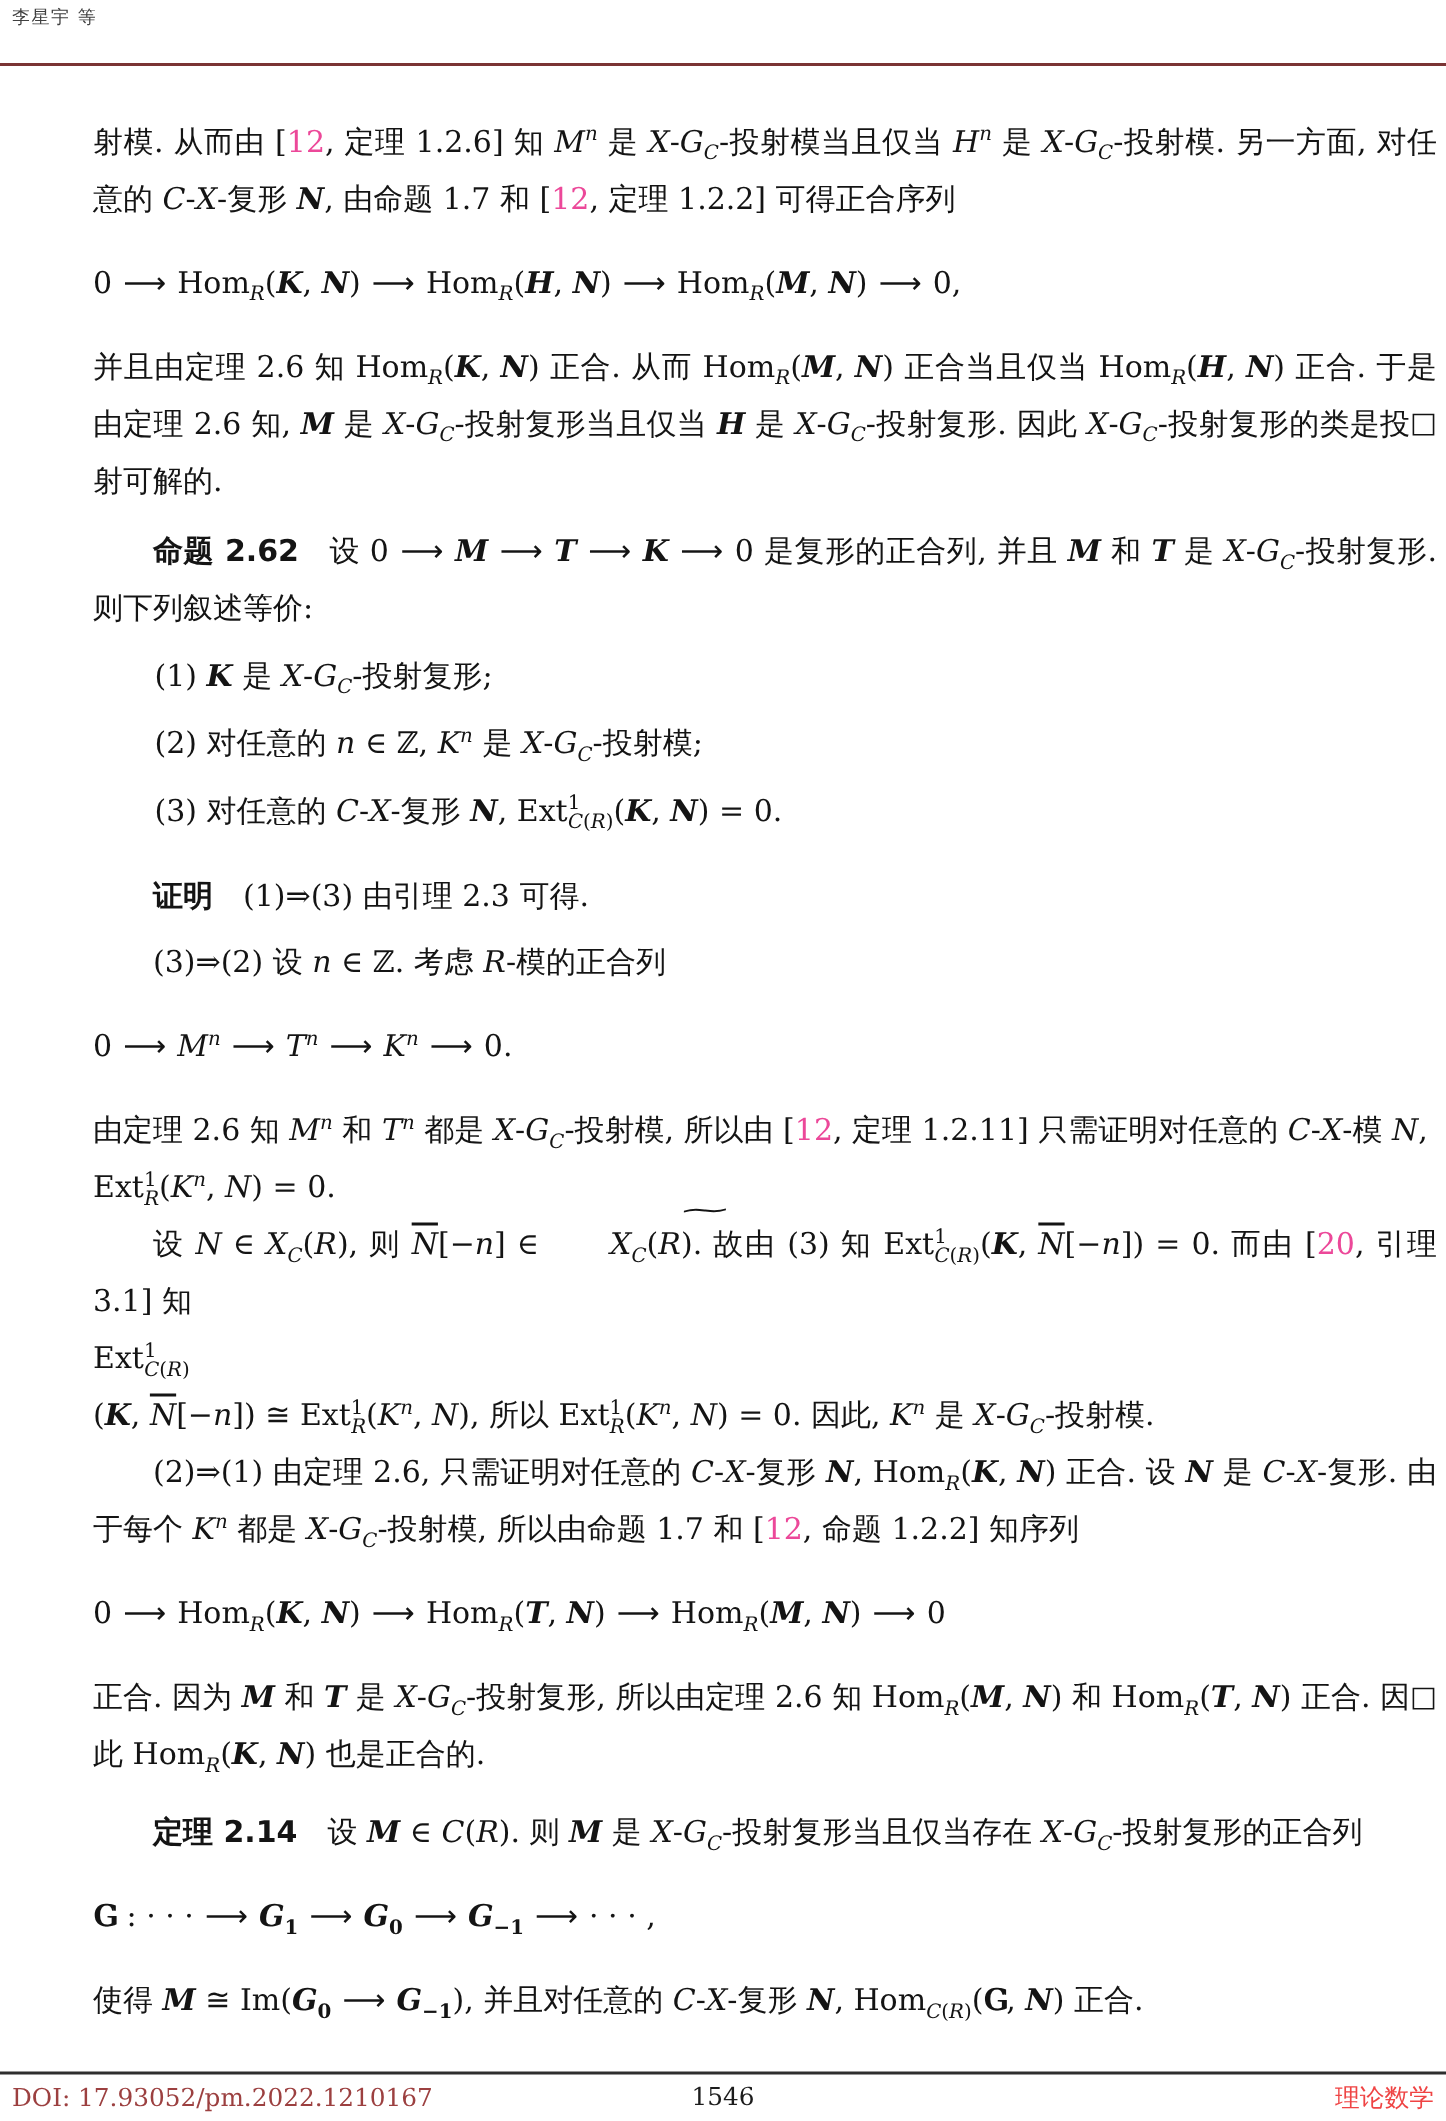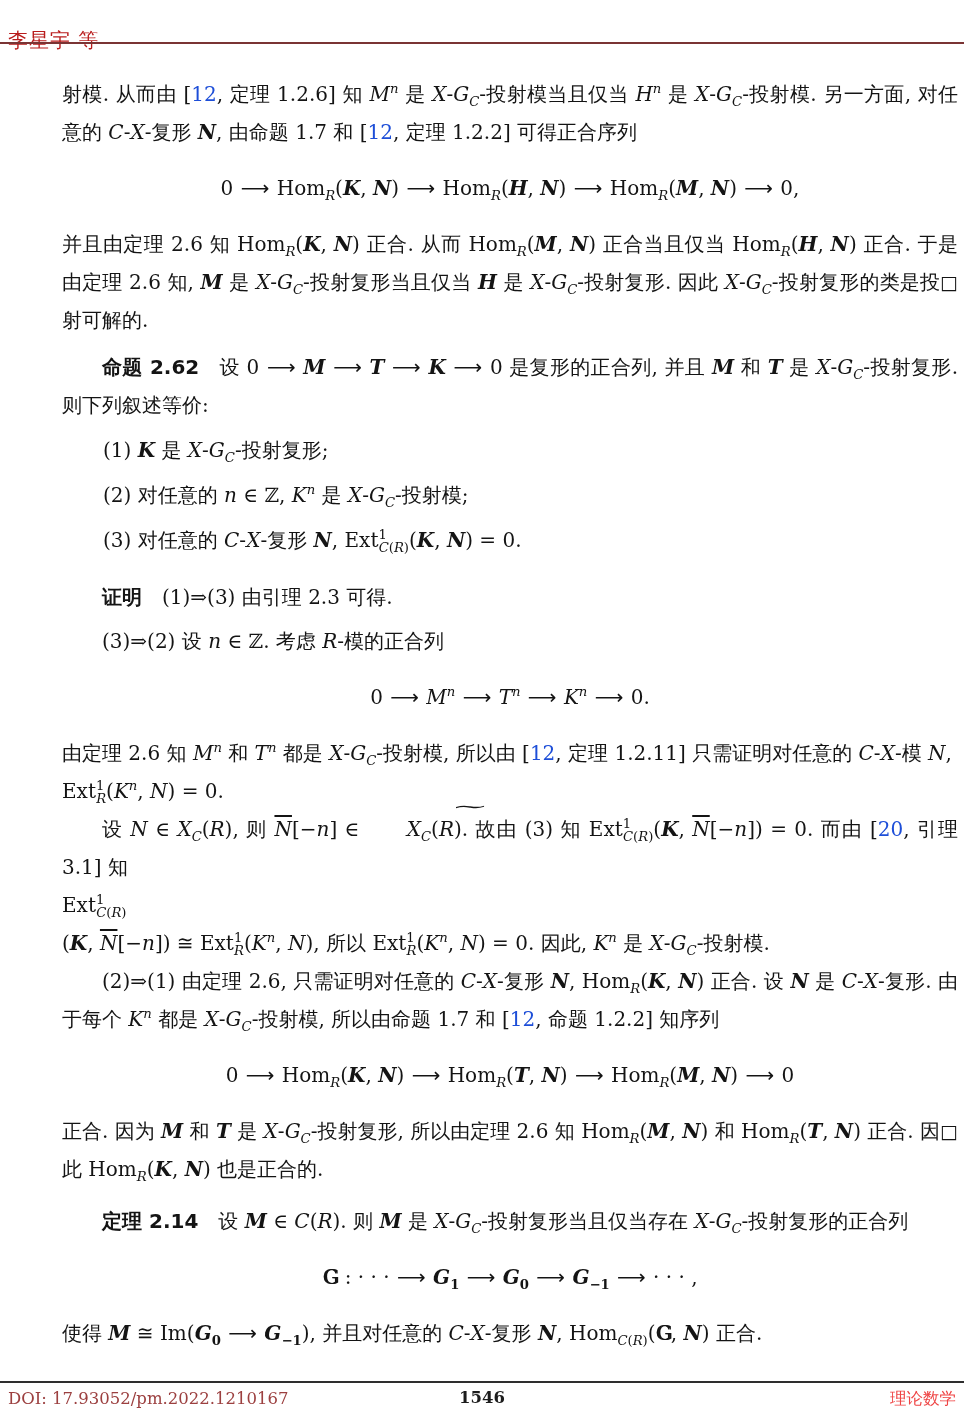--- a/index.html
+++ b/index.html
@@ -2,53 +2,53 @@
 <html><head>
 <meta charset="utf-8">
 <style>
   html,body{margin:0;padding:0;}
   body{
     width:964px;height:1414px;position:relative;background:#ffffff;
     font-family:"DejaVu Serif","Liberation Serif",serif;
     font-size:20px;color:#141414;overflow:hidden;
   }
   
-  .author{position:absolute;top:3px;left:8px;font-size:20px;color:#b91c1c;letter-spacing:1px;margin-top:24px;}
+  .author{position:absolute;top:3px;left:8px;font-size:12px;color:#404040;letter-spacing:1px;}
   .hrule{position:absolute;top:42px;left:0;width:964px;height:2px;background:#7a3434;}
   
   .main{position:absolute;top:44px;left:62px;width:896px;}
   .para{line-height:38px;text-align:justify;margin:0;}
   .ind{text-indent:2em;}
-  .formula{line-height:38px;text-align:center;margin:18px 0;}
+  .formula{line-height:38px;margin:18px 0;}
   #p1{margin-top:31px;}
   #prop{margin-top:9px;}
   .item{line-height:38px;margin:7px 0 7px 41px;text-align:justify;}
   #proof1{margin-top:19px;}
   #proof2{margin-top:6px;}
   #p7{margin-top:14px;}
   #thm{margin-top:14px;}
   
   i{font-style:italic;font-family:"DejaVu Serif",serif;}
   .b{font-weight:bold;}
   .bd{font-weight:bold;}
   sup,sub{font-size:0.66em;line-height:0;}
   .tk{margin-left:-0.62em;}
-  .c{color:#1d4ed8;}
+  .c{color:#ec4899;}
   .a{font-family:"DejaVu Sans","Liberation Sans",sans-serif;padding:0 1px;}
   .h{font-family:"DejaVu Sans","Liberation Sans",sans-serif;font-weight:bold;}
   .qed{float:right;font-size:19px;line-height:38px;}
   .ol{text-decoration:overline;}
   .wt{position:relative;display:inline-block;}
   .wt::before{content:"\223C";position:absolute;left:50%;top:-0.66em;transform:translateX(-50%) scaleX(2.8);font-size:0.8em;line-height:1;}
   .bb{text-shadow:1.3px 0 currentColor;}
   
   .frule{position:absolute;top:1381px;left:0;width:964px;height:2px;background:#2e2e2e;}
   .footer-row{position:absolute;top:1388px;left:8px;width:948px;display:flex;justify-content:space-between;align-items:baseline;font-size:16.5px;}
   .doi{color:#9c4040;}
-  .pageno{color:#1c1c1c;position:absolute;left:0;right:0;text-align:center;font-weight:bold;}
+  .pageno{color:#1c1c1c;position:absolute;left:0;right:0;text-align:center;}
   .journal{color:#ef4444;}
   .footer-row{position:absolute;}
 </style>
 </head>
 <body>
 
 <div class="author">李星宇 等</div>
 <div class="hrule"></div>
 
 <div class="main">

